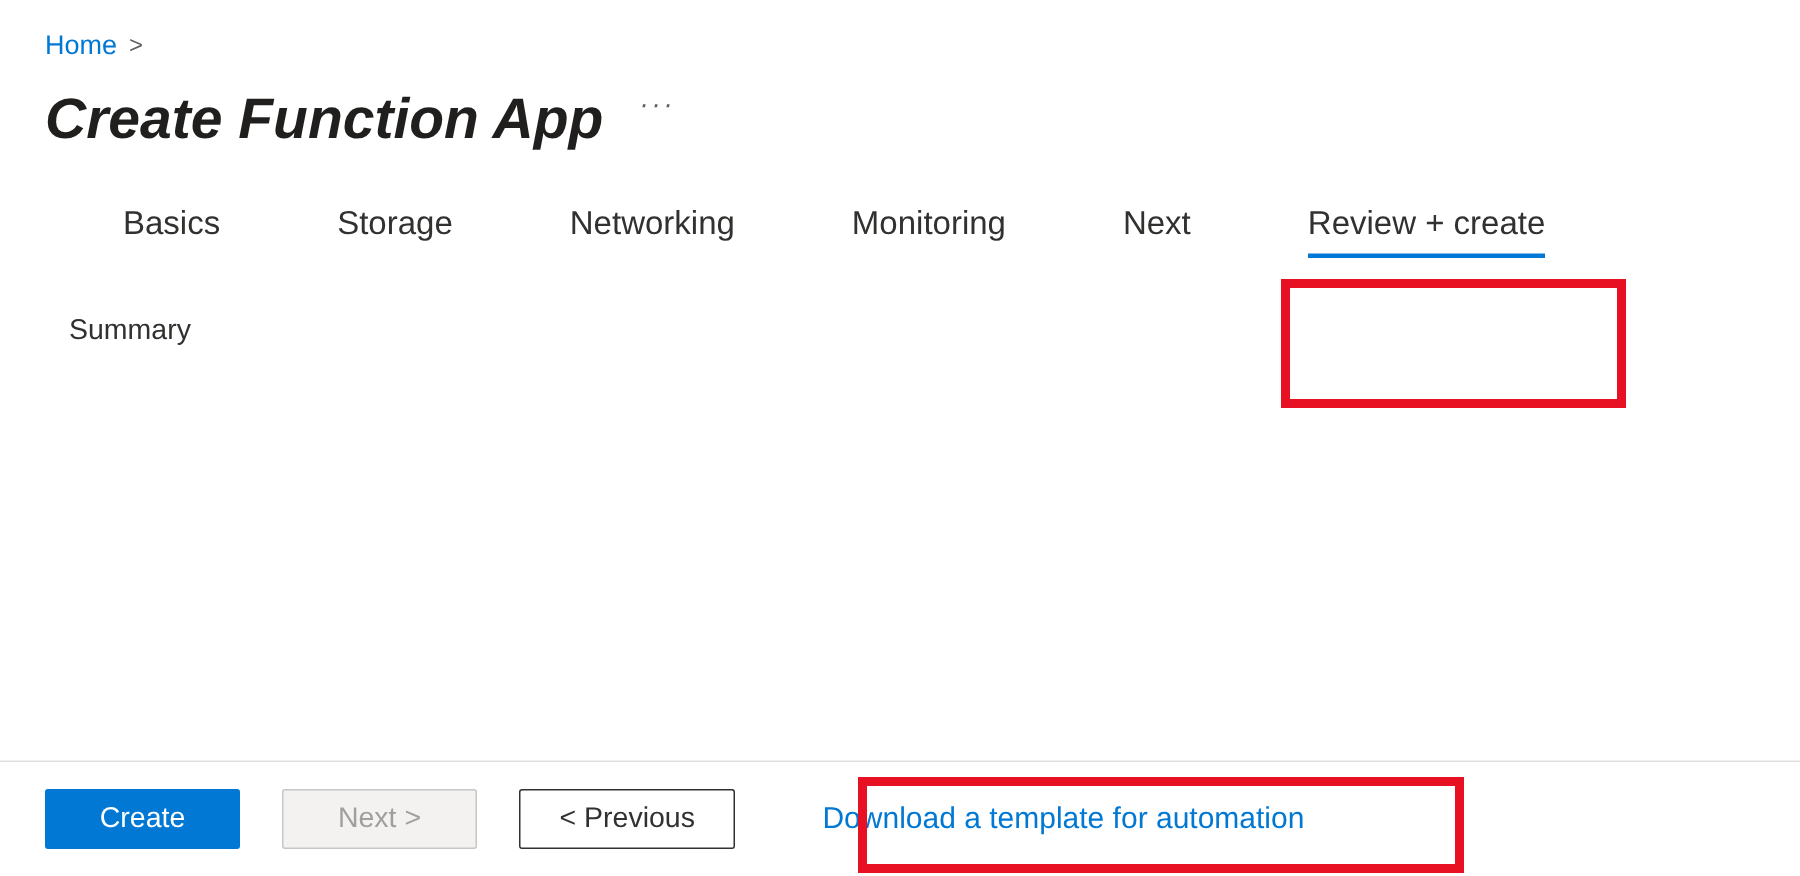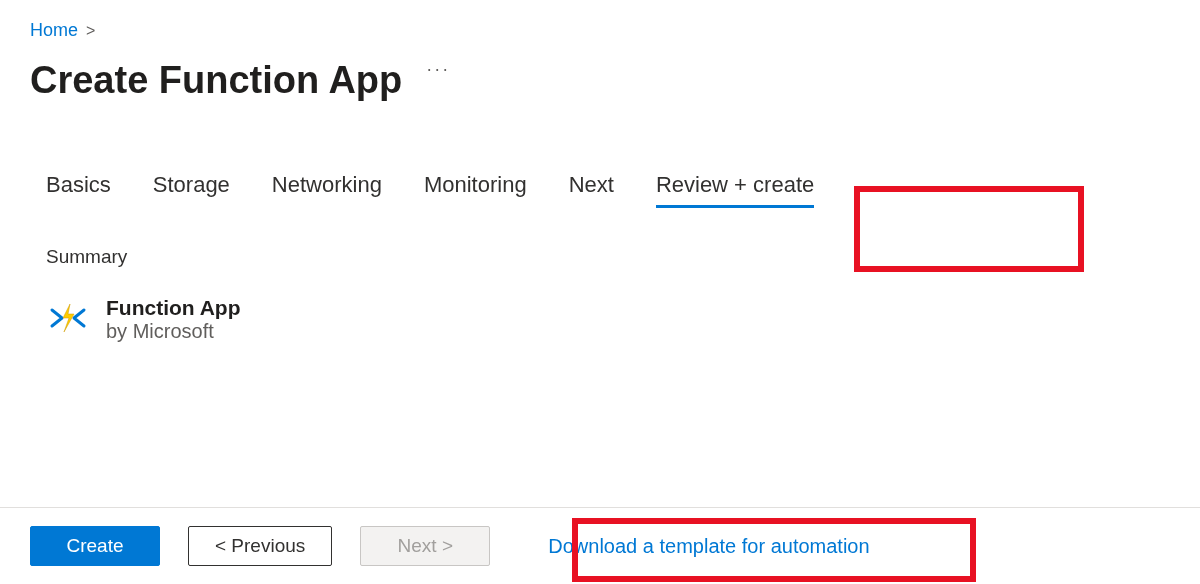--- a/index.html
+++ b/index.html
@@ -31,21 +31,22 @@
       cursor: pointer;
     }
     .breadcrumb-chevron {
       color: #605e5c;
       font-size: 16px;
     }
     .title-row {
       display: flex;
       align-items: flex-start;
       gap: 24px;
-      margin-bottom: 70px;
+      margin-bottom: 34px;
+      font-style: italic;
     }
     .page-title {
       font-size: 38px;
       font-weight: 600;
       color: #201f1e;
     }
     .more-icon {
       color: #605e5c;
       font-size: 18px;
       letter-spacing: 2px;
@@ -56,20 +57,21 @@
       gap: 42px;
       font-size: 22px;
       margin-bottom: 40px;
       padding-left: 16px;
     }
     .tab {
       color: #323130;
       cursor: pointer;
       padding-bottom: 8px;
       position: relative;
+      margin-left: 36px;
     }
     .tab.active::after {
       content: "";
       position: absolute;
       bottom: -2px;
       left: 0;
       right: 0;
       height: 3px;
       background: #0078d4;
     }
@@ -196,37 +198,24 @@
     <div class="tab">Basics</div>
     <div class="tab">Storage</div>
     <div class="tab">Networking</div>
     <div class="tab">Monitoring</div>
     <div class="tab">Next</div>
     <div class="tab active">Review + create</div>
   </div>
 
   <div class="section-heading">Summary</div>
 
-  <div class="summary-row">
-    <div class="function-icon">
-      <svg width="44" height="44" viewBox="0 0 44 44">
-        <path d="M 6 14 L 16 22 L 6 30" stroke="#0078d4" stroke-width="3" fill="none" stroke-linecap="round" stroke-linejoin="round"></path>
-        <path d="M 38 14 L 28 22 L 38 30" stroke="#0078d4" stroke-width="3" fill="none" stroke-linecap="round" stroke-linejoin="round"></path>
-        <path d="M 24 8 L 17 22 L 23 22 L 18 36 L 28 18 L 22 18 Z" fill="#ffcc00" stroke="#cc9900" stroke-width="0.5"></path>
-      </svg>
-    </div>
-    <div class="function-info">
-      <div class="function-name">Function App</div>
-      <div class="function-by">by Microsoft</div>
-    </div>
-  </div>
 
 </div>
 
 <div class="footer">
   <button class="btn btn-primary">Create</button>
+  <button class="btn btn-disabled">Next &gt;</button>
   <button class="btn btn-secondary">&lt; Previous</button>
-  <button class="btn btn-disabled">Next &gt;</button>
   <a class="download-link">Download a template for automation</a>
 </div>
 
 <div class="highlight-box-tab"></div>
 <div class="highlight-box-download"></div>
 
 </body></html>

